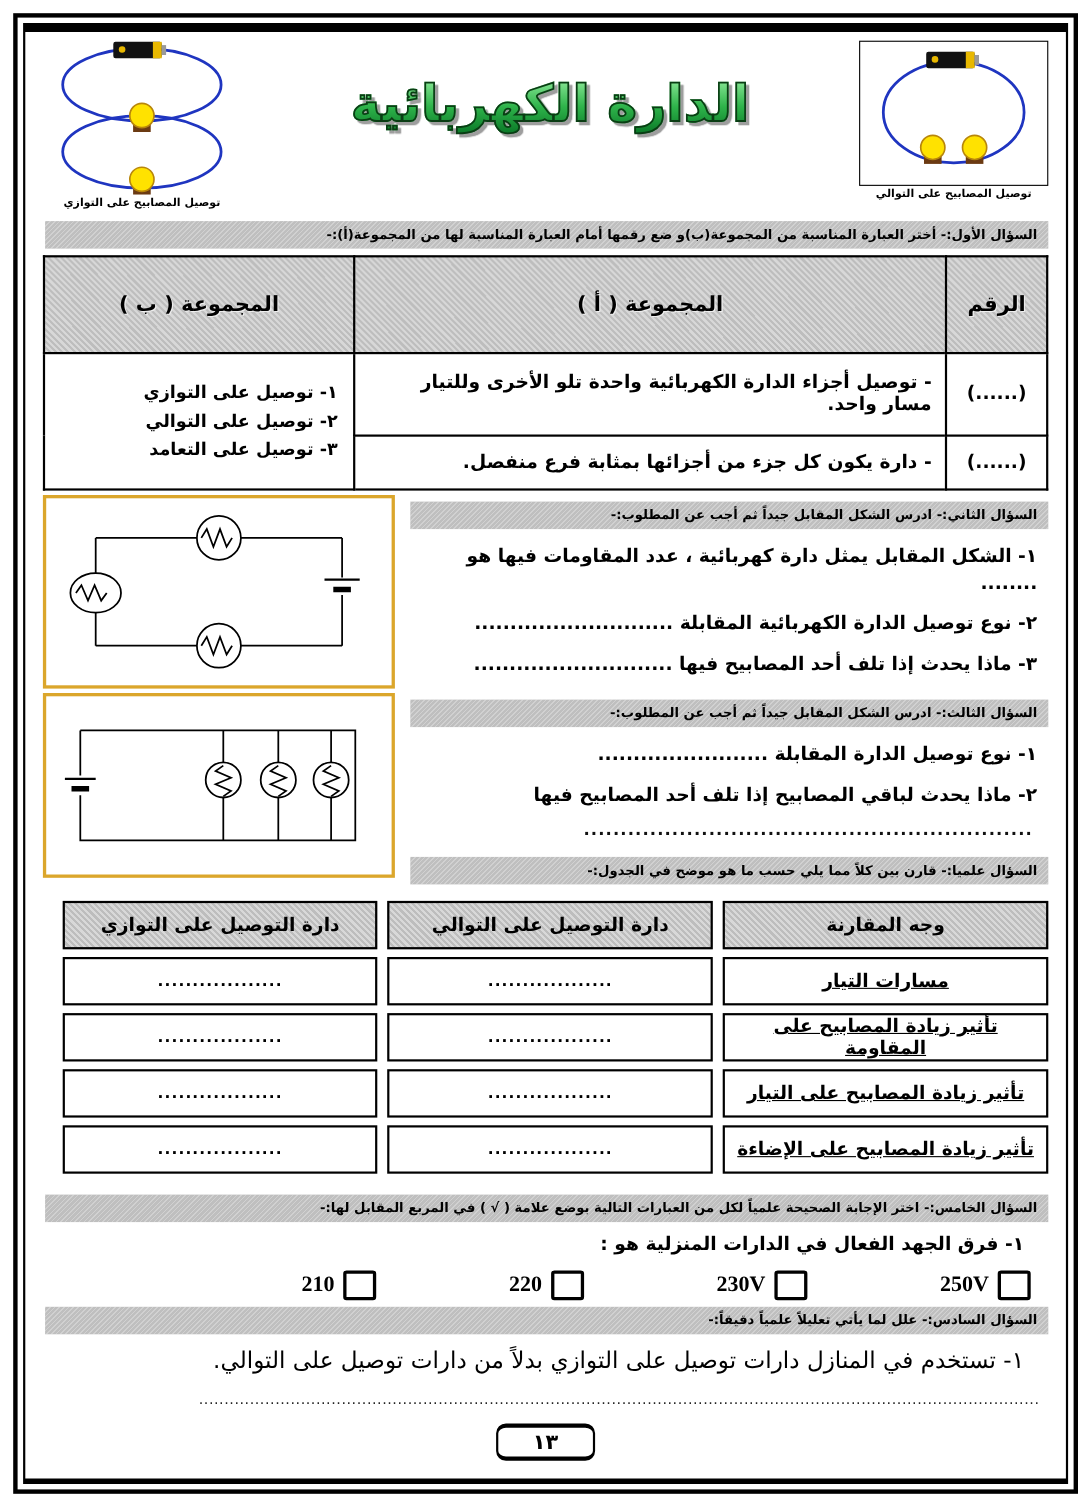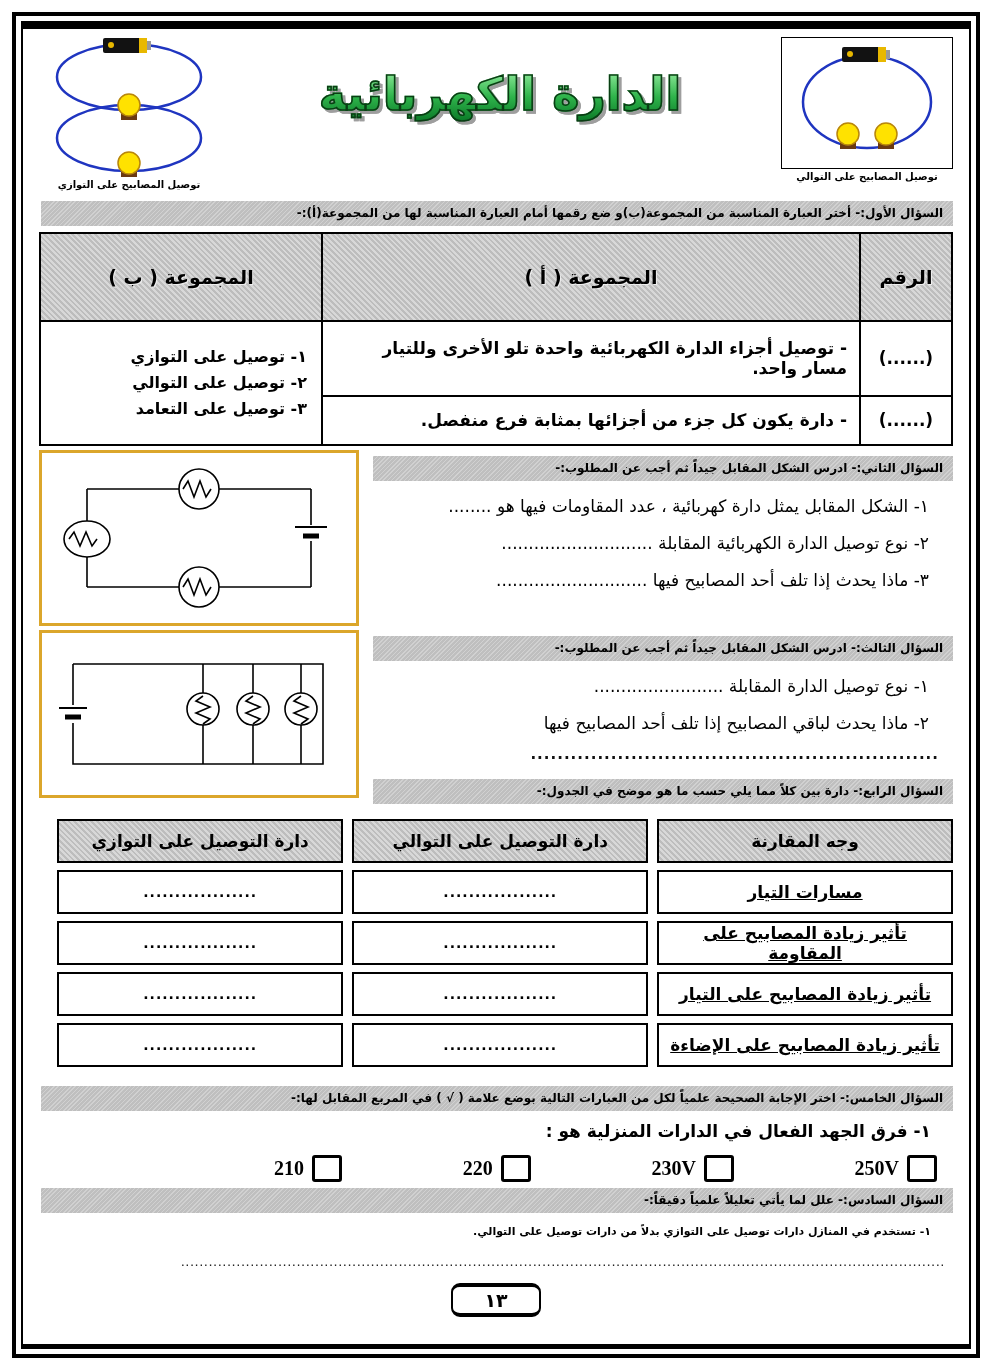--- a/index.html
+++ b/index.html
@@ -48,42 +48,42 @@
   .col-opts{width:252px;vertical-align:middle;padding:22px 14px;}
   .col-opts div{font-size:16px;font-weight:bold;line-height:26px;}
   
   .q-split{display:flex;gap:14px;align-items:flex-start;margin-top:4px;}
   .q-main{flex:1;min-width:0;}
   .q-fig{width:320px;flex:0 0 auto;}
   .figbox{
     border:3px solid #dba62b;background:#fff;padding:6px 8px;
     display:flex;justify-content:center;align-items:center;
   }
-  .q-item{font-size:17px;font-weight:normal;margin:13px 24px 0 0;line-height:24px;}
+  .q-item{font-size:17px;font-weight:bold;margin:13px 10px 0 0;line-height:24px;}
   .dots-line{font-size:15px;font-weight:bold;letter-spacing:1px;margin:10px 14px 0 0;color:#111;}
   
   table.t4{width:100%;border-collapse:separate;border-spacing:9px 7px;margin:2px -9px 0;}
   table.t4 th,table.t4 td{border:2px solid #000;height:38px;text-align:center;}
   table.t4 th{
     font-size:17px;font-weight:bold;background:#c7c7c7;
     background-image:repeating-linear-gradient(45deg,rgba(255,255,255,.3) 0 2px,rgba(0,0,0,.05) 2px 4px);
   }
   table.t4 .lbl{font-size:17px;font-weight:bold;padding:0 8px;text-decoration:underline;}
   table.t4 .dcell{font-size:14px;letter-spacing:1px;font-weight:bold;}
   .w-comp{width:31%;}.w-ser{width:31%;}.w-par{width:30%;}
   
   .q5-item{font-size:17px;font-weight:bold;margin:10px 22px 0 0;}
   .opts-row{display:flex;justify-content:space-between;margin:14px 16px 4px 235px;align-items:center;}
   .opt{display:flex;align-items:center;gap:8px;}
   .opt .val{font-size:20px;font-weight:bold;font-family:"Liberation Serif","DejaVu Serif",serif;direction:ltr;}
   .cbx{
     width:24px;height:21px;border:3px solid #000;border-radius:3px;background:#fff;display:inline-block;
   }
   
-  .q6-item{font-size:11px;font-weight:bold;margin:12px 22px 0 0;}
+  .q6-item{font-size:21px;font-weight:normal;margin:12px 22px 0 0;}
   .q6-dots{font-size:13px;letter-spacing:.5px;margin:16px 8px 0 8px;color:#222;white-space:nowrap;overflow:hidden;}
   
   .pagenum{
     width:86px;margin:14px auto 0;border:2px solid #000;border-top-width:4px;border-bottom-width:4px;
     border-radius:9px;text-align:center;font-size:19px;font-weight:bold;padding:2px 0;
   }
   svg{display:block;}
 </style>
 </head>
 <body>
@@ -206,21 +206,21 @@
       </div>
     </div>
   </div>
 
   <div class="q-split">
     <div class="q-main">
       <div class="qbar">السؤال الثالث:- ادرس الشكل المقابل جيداً ثم أجب عن المطلوب:-</div>
       <div class="q-item">١- نوع توصيل الدارة المقابلة ........................</div>
       <div class="q-item">٢- ماذا يحدث لباقي المصابيح إذا تلف أحد المصابيح فيها</div>
       <div class="dots-line">.............................................................</div>
-      <div class="qbar" style="margin-top:16px">السؤال الرابع:- دارة بين كلاً مما يلي حسب ما هو موضح في الجدول:-</div>
+      <div class="qbar" style="margin-top:16px">السؤال علميا:- قارن بين كلاً مما يلي حسب ما هو موضح في الجدول:-</div>
     </div>
     <div class="q-fig">
       <div class="figbox">
         <svg width="292" height="150" viewBox="0 0 292 150">
           <g stroke="#000" stroke-width="1.6" fill="none">
             <path d="M20,25 H270 V125 H20 V84"></path>
             <path d="M20,66 V25"></path>
             <g>
               <line x1="6" y1="69" x2="34" y2="69" stroke-width="2"></line>
               <line x1="12" y1="78" x2="28" y2="78" stroke-width="5"></line>

